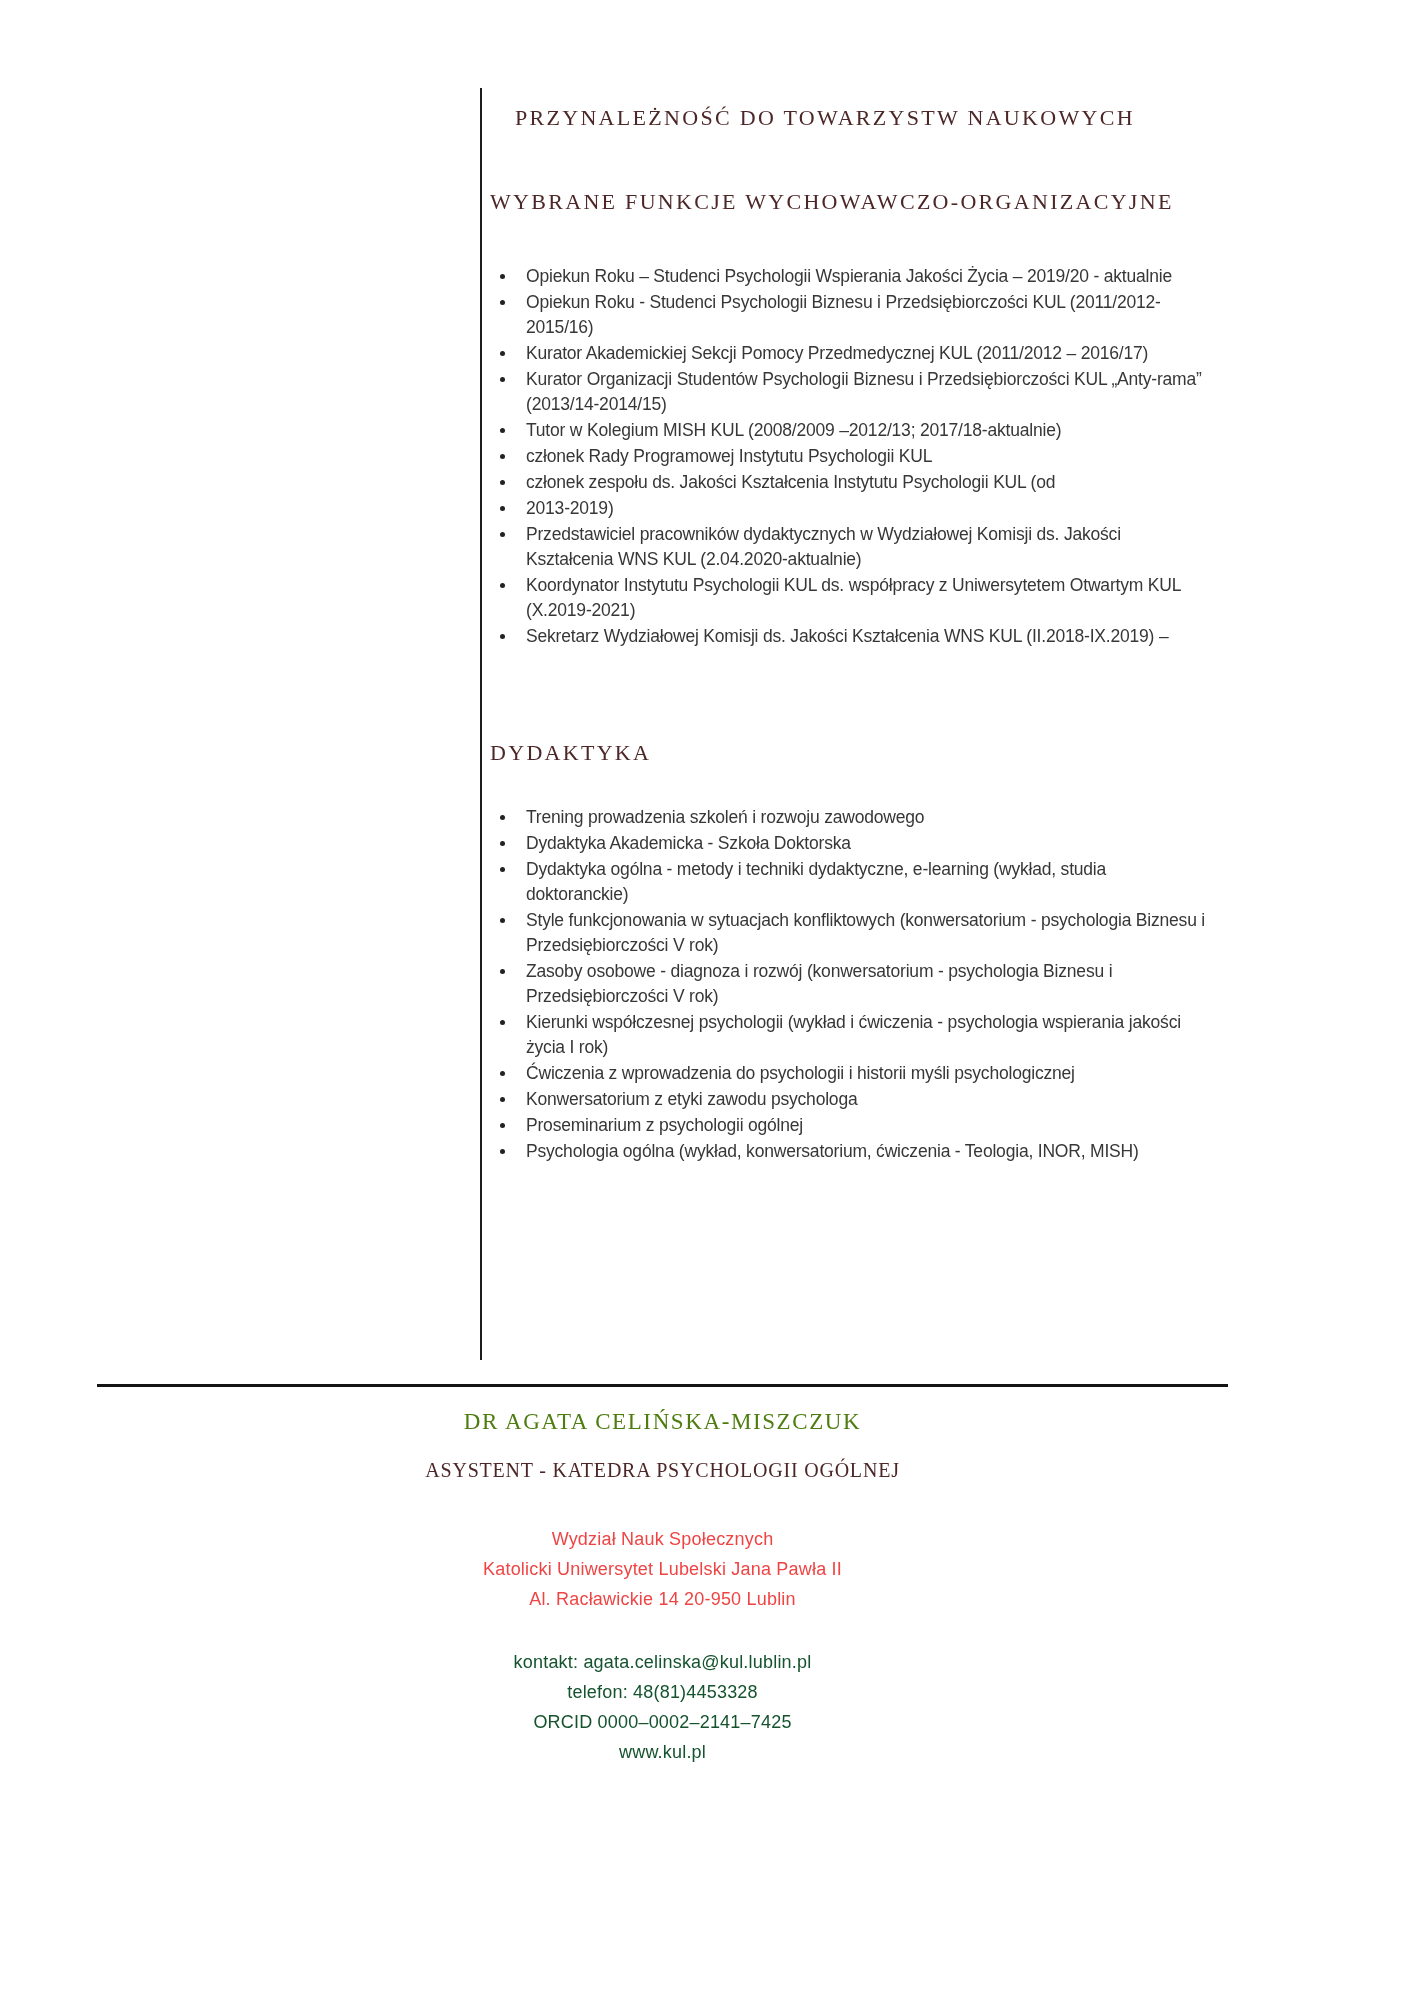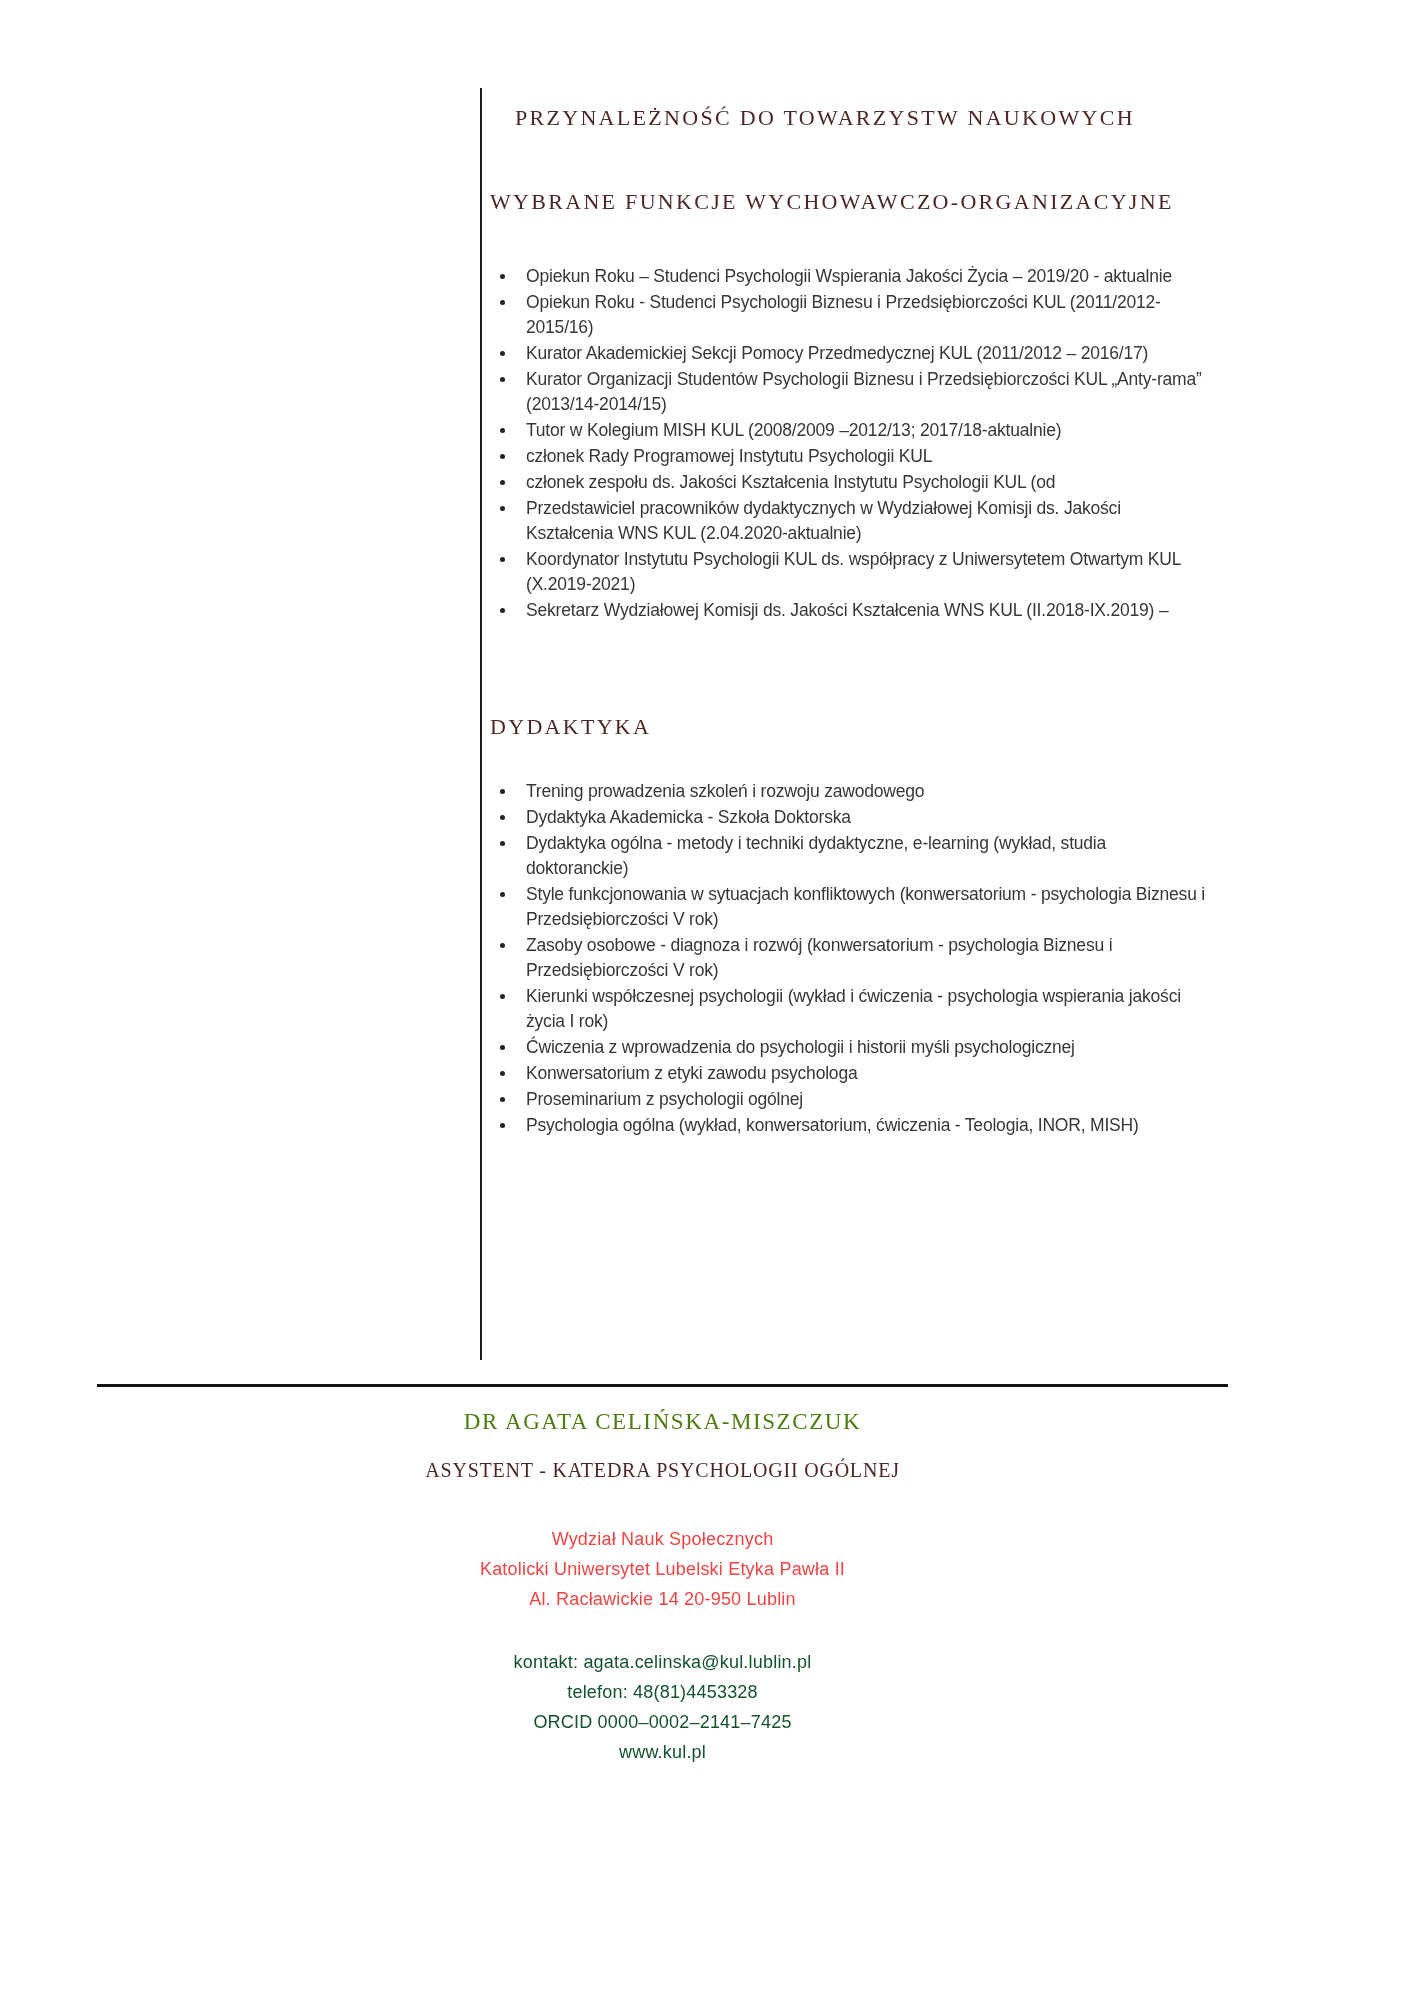--- a/index.html
+++ b/index.html
@@ -109,20 +109,21 @@
     <section>
       <h2 class="sec-title mt-sec2">WYBRANE FUNKCJE WYCHOWAWCZO-ORGANIZACYJNE</h2>
       <ul class="blist mt-list2">
           <li>Opiekun Roku – Studenci Psychologii Wspierania Jakości Życia – 2019/20 - aktualnie</li>
           <li>Opiekun Roku - Studenci Psychologii Biznesu i Przedsiębiorczości KUL  (2011/2012-2015/16)</li>
           <li>Kurator Akademickiej Sekcji Pomocy Przedmedycznej KUL (2011/2012 – 2016/17)</li>
           <li> Kurator Organizacji Studentów Psychologii Biznesu i Przedsiębiorczości KUL „Anty-rama” (2013/14-2014/15)</li>
           <li>Tutor w Kolegium MISH KUL (2008/2009 –2012/13; 2017/18-aktualnie)</li>
           <li>członek Rady Programowej Instytutu Psychologii KUL</li>
           <li>członek zespołu ds. Jakości Kształcenia Instytutu Psychologii KUL (od</li>
+          <li>2013-2019)</li>
           <li>Przedstawiciel pracowników dydaktycznych w Wydziałowej Komisji ds. Jakości Kształcenia WNS KUL (2.04.2020-aktualnie)</li>
           <li>Koordynator Instytutu Psychologii KUL ds. współpracy z Uniwersytetem Otwartym KUL (X.2019-2021)</li>
           <li>Sekretarz Wydziałowej Komisji ds. Jakości Kształcenia WNS KUL (II.2018-IX.2019) –</li>
         </ul>
     </section>
 
     <section>
       <h2 class="sec-title mt-sec3">DYDAKTYKA</h2>
       <ul class="blist mt-list3">
           <li>Trening prowadzenia szkoleń i rozwoju zawodowego</li>
@@ -140,21 +141,21 @@
 
   </div>
 
   <div class="hrule"></div>
 
   <div class="footer">
     <div class="person-name">DR AGATA CELIŃSKA-MISZCZUK</div>
     <div class="person-role">ASYSTENT - KATEDRA PSYCHOLOGII OGÓLNEJ</div>
     <div class="address-block">
         <div>Wydział Nauk Społecznych</div>
-        <div>Katolicki Uniwersytet Lubelski Etyka Pawła II</div>
+        <div>Katolicki Uniwersytet Lubelski Jana Pawła II</div>
         <div>Al. Racławickie 14  20-950 Lublin</div>
       </div>
     <div class="contact-block">
         <div>kontakt: agata.celinska@kul.lublin.pl</div>
         <div>telefon: 48(81)4453328</div>
         <div>ORCID 0000–0002–2141–7425</div>
         <div>www.kul.pl</div>
       </div>
   </div>
 

